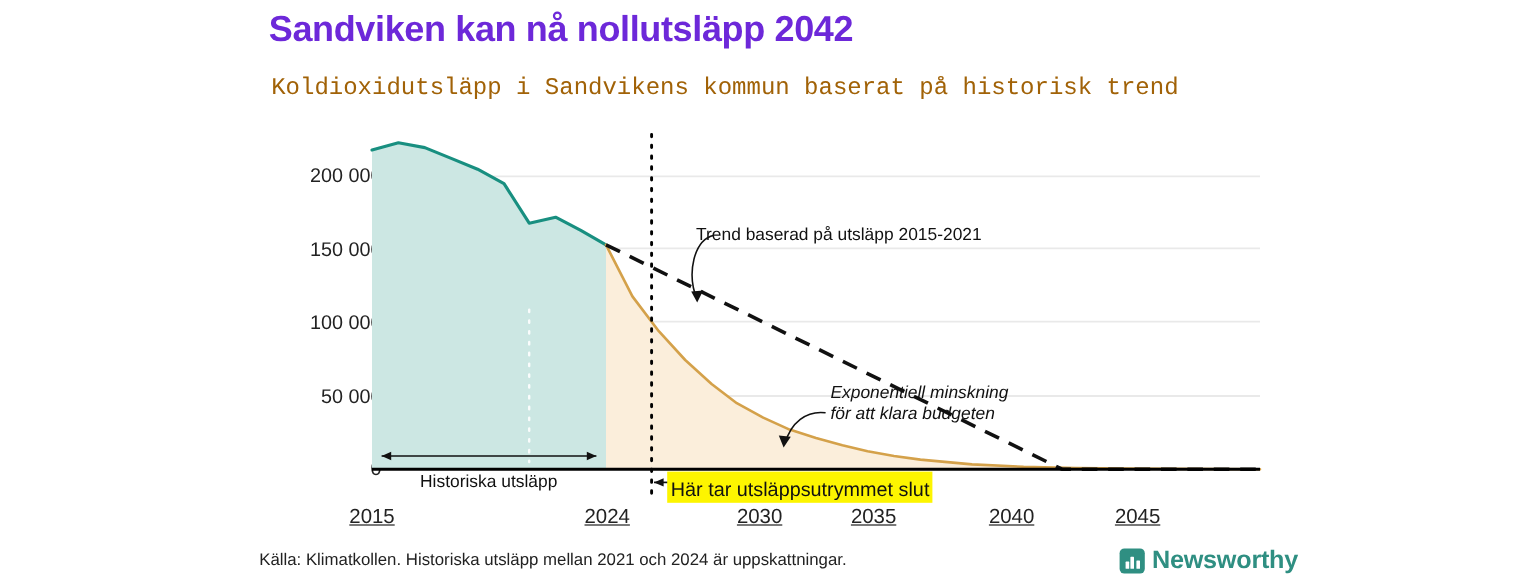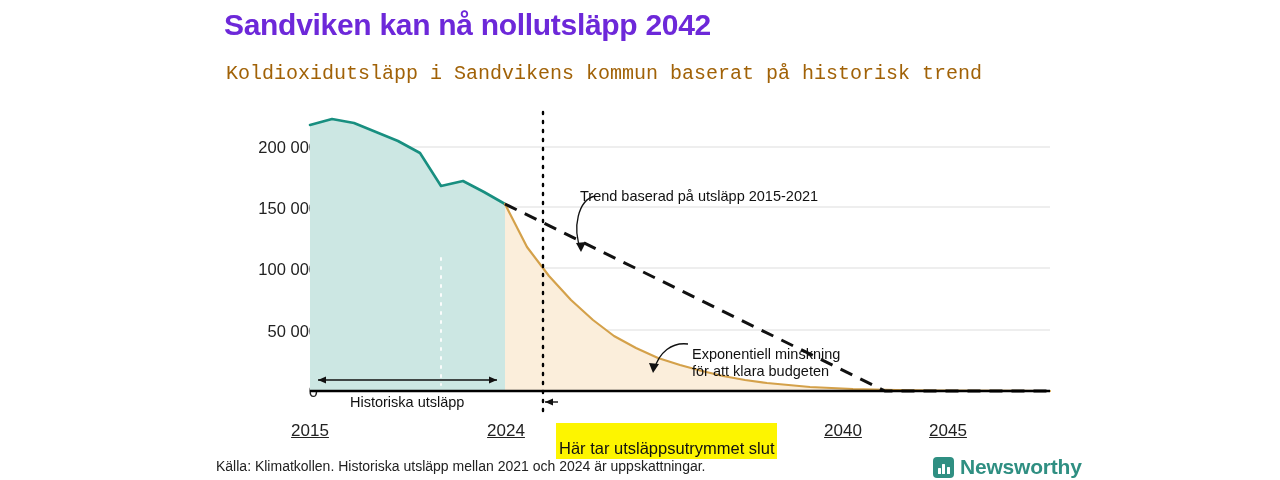--- a/index.html
+++ b/index.html
@@ -72,35 +72,34 @@
   }
 
   .ann {
     position: absolute;
     font-size: 14.5px;
     line-height: 17px;
     color: #111;
     white-space: nowrap;
   }
   .ann-trend { left: 580px; top: 188px; }
-  .ann-exp   { left: 692px; top: 346px; }
+  .ann-exp   { left: 692px; top: 320px; font-style: italic; }
   .ann-hist  {
     left: 350px;
     top: 372px;
     font-size: 14.5px;
     background: transparent;
     margin-top: 22px;
   }
   .ann-budget {
     left: 556px;
     top: 393px;
     font-size: 16.5px;
     background: #fdf500;
-    padding: 17px 3px 2px 3px;
-    margin-top: 30px;
+    padding: 7px 3px 2px 3px;
   }
 
   .source {
     position: absolute;
     left: 216px;
     top: 458px;
     font-size: 14px;
     color: #222;
     white-space: nowrap;
   }

